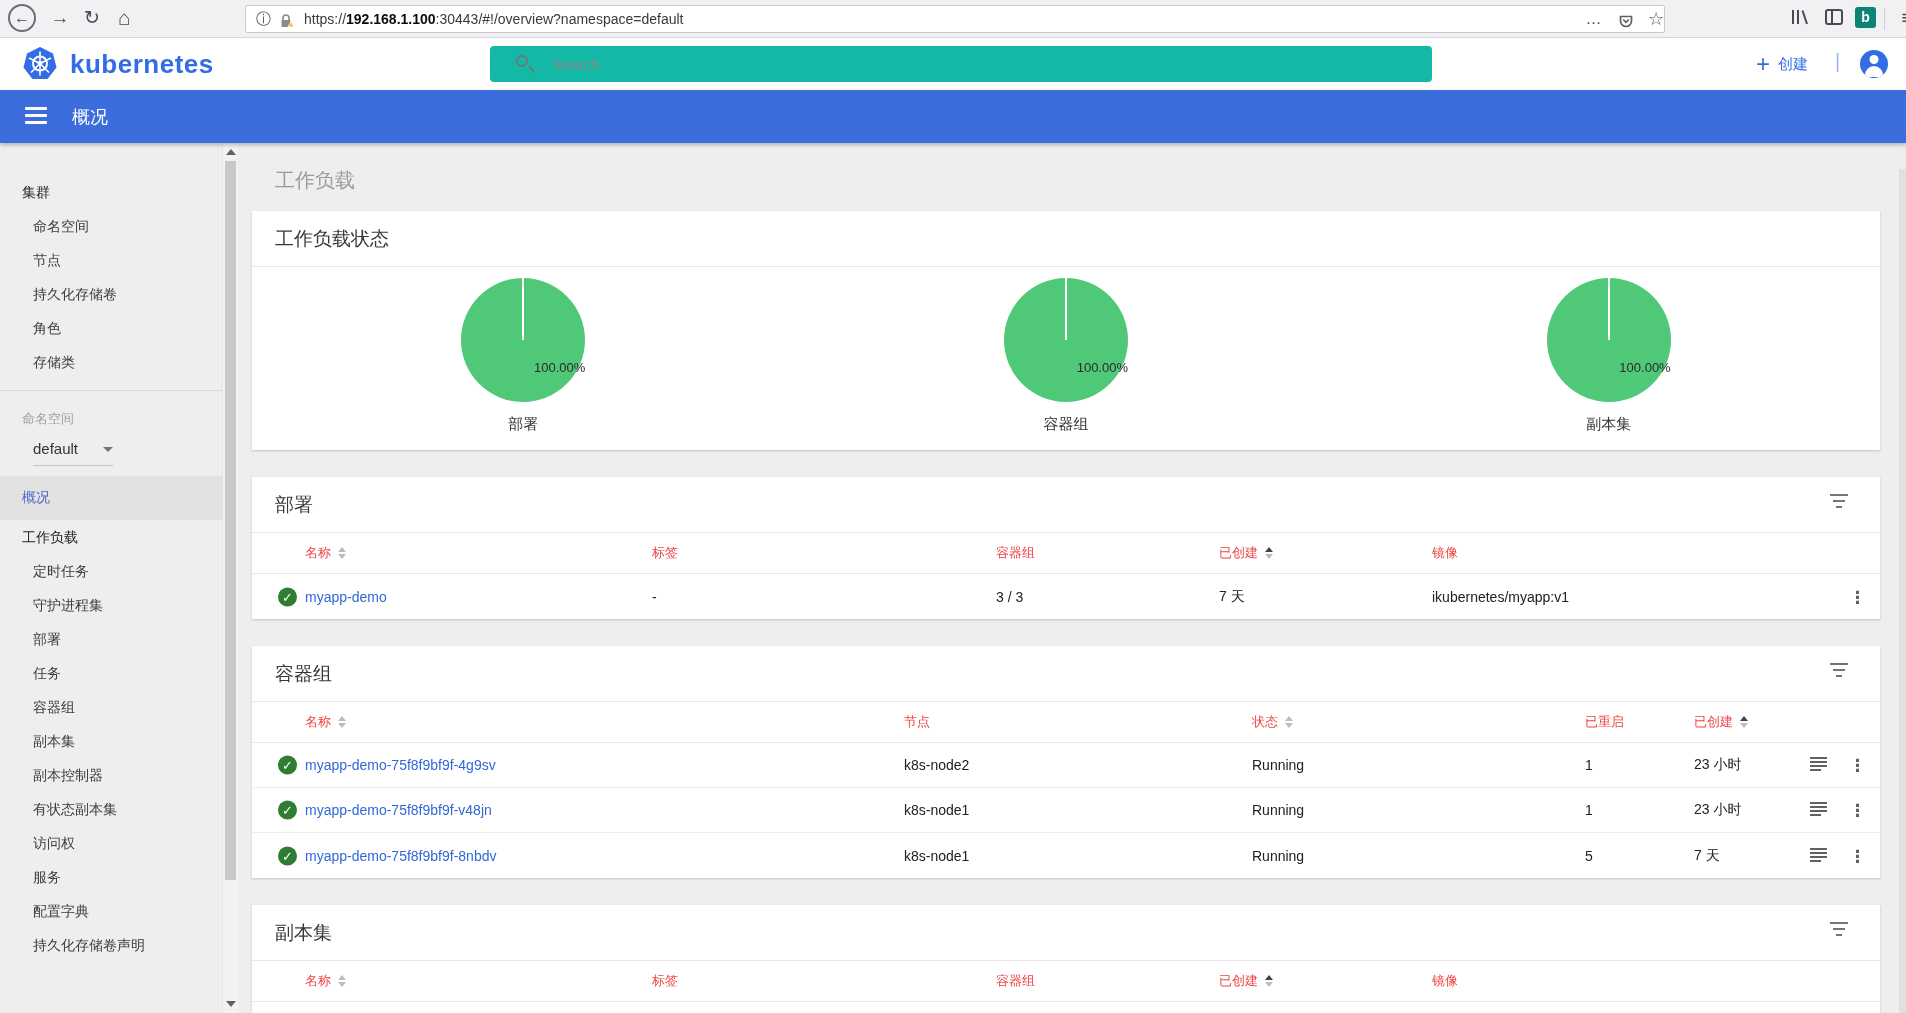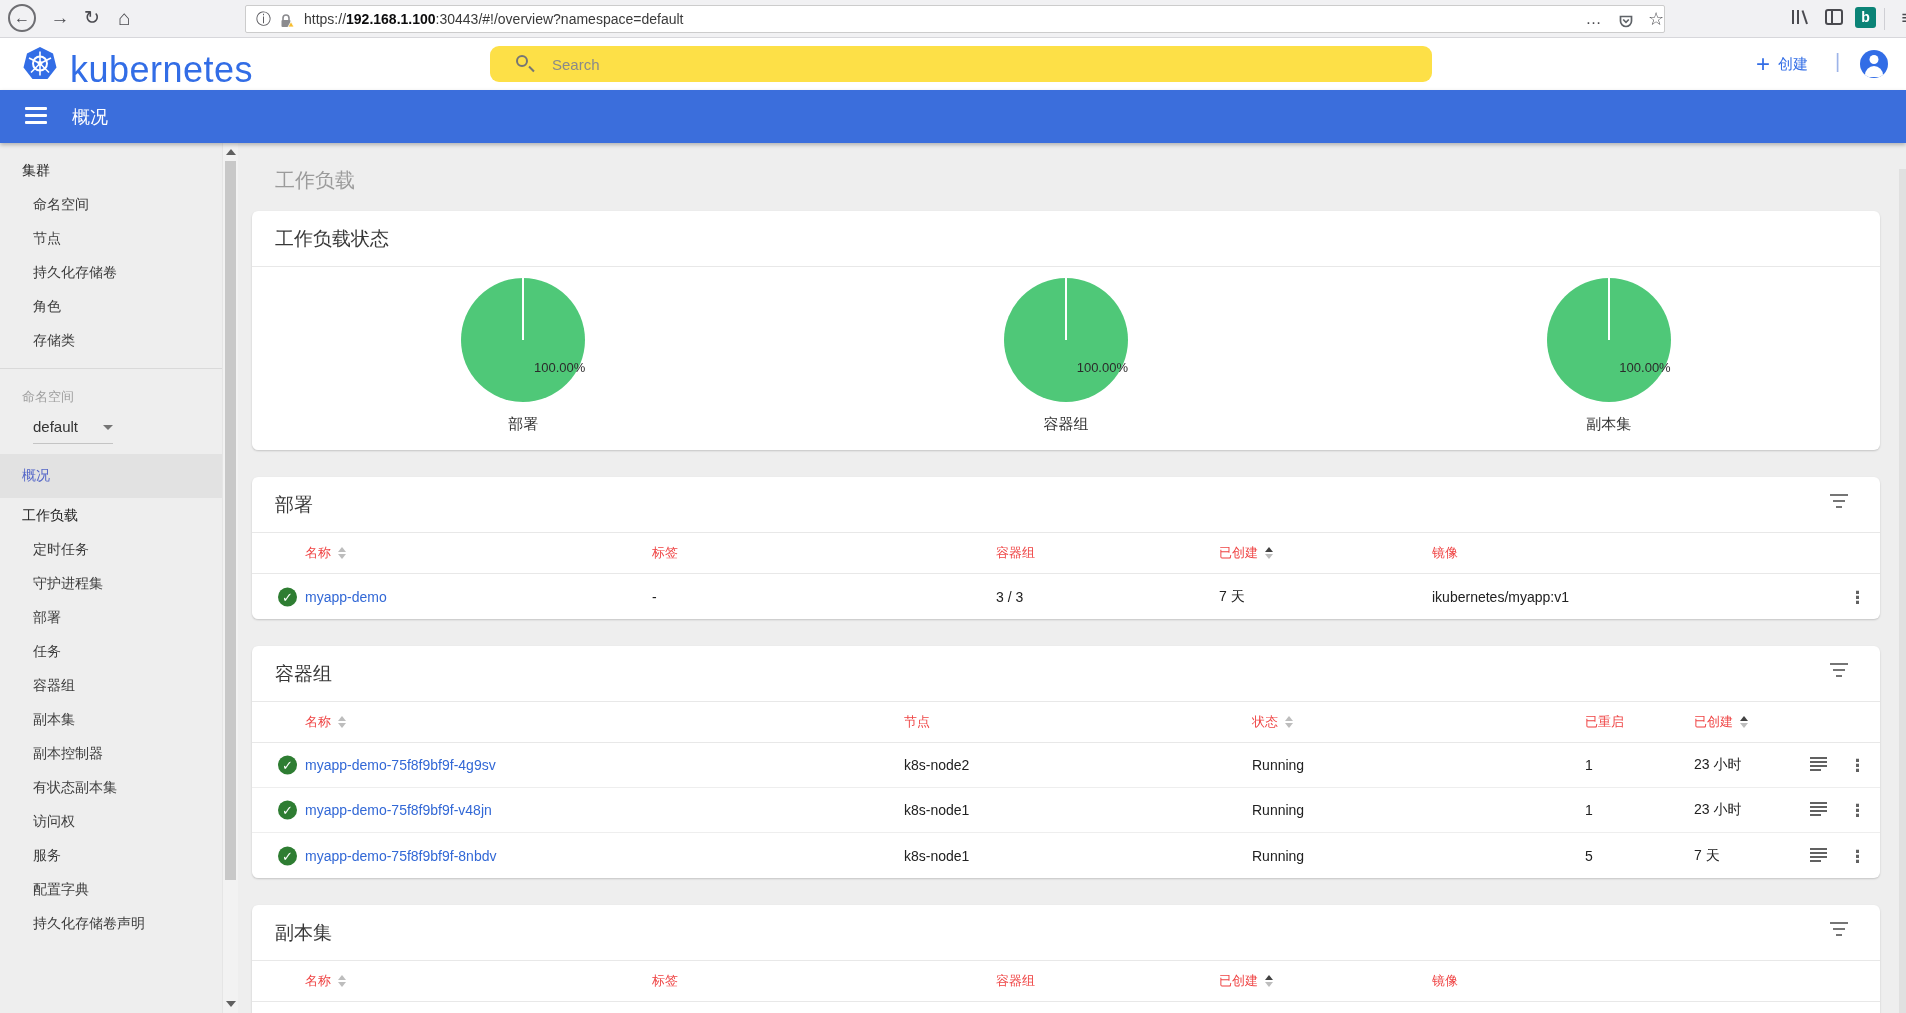--- a/index.html
+++ b/index.html
@@ -27,61 +27,61 @@
   .star{left:1398px;font-size:18px}
   .outbar{position:absolute;top:7px;cursor:pointer}
   .libicon{left:1789px}.sbicon{left:1824px}
   .bing{left:1855px;width:21px;height:21px;background:var(--bing);border-radius:3px;color:#fff;font-weight:bold;font-size:14px;text-align:center;line-height:21px}
   .chromediv{position:absolute;left:1884px;top:8px;width:1px;height:22px;background:#cfcfd4}
   .ffmenu{left:1893px;font-size:20px;color:#4a4a4f;top:4px}
 
   
   .appheader{position:absolute;top:38px;left:0;width:1906px;height:52px;background:#fff}
   .logo{position:absolute;left:22px;top:8px;width:36px;height:36px}
-  .logotext{position:absolute;left:70px;top:11px;font-size:36px;font-weight:normal;color:var(--accent);letter-spacing:.5px}
-  .searchbox{position:absolute;left:490px;top:8px;width:942px;height:36px;background:#fde047;border-radius:9px}
+  .logotext{position:absolute;left:70px;top:11px;font-size:26px;font-weight:bold;color:var(--accent);letter-spacing:.5px}
+  .searchbox{position:absolute;left:490px;top:8px;width:942px;height:36px;background:#14b8a6;border-radius:4px}
   .searchbox input{position:absolute;left:62px;top:0;width:860px;height:36px;border:0;background:transparent;outline:none;font-size:15px;color:#444;font-family:inherit}
   .searchbox input::placeholder{color:#8a8a8a}
   .mag{position:absolute;left:26px;top:9px;width:12px;height:12px;border:2px solid #757575;border-radius:50%}
   .mag::after{content:'';position:absolute;left:10px;top:11px;width:7px;height:2px;background:#757575;transform:rotate(45deg)}
   .createbtn{position:absolute;left:1756px;top:13px;color:var(--accent);cursor:pointer;font-size:15px;line-height:26px}
   .createbtn .plus{font-size:24px;font-weight:400;vertical-align:-3px;margin-right:8px}
   .hdrdiv{position:absolute;left:1835px;top:12px;color:#9db4e8;font-size:20px}
   .avatar{position:absolute;left:1860px;top:12px;width:28px;height:28px;border-radius:50%;background:var(--accent);overflow:hidden;cursor:pointer}
   .avatar::before{content:'';position:absolute;top:5px;left:50%;transform:translateX(-50%);width:9px;height:9px;border-radius:50%;background:#fff}
   .avatar::after{content:'';position:absolute;top:16px;left:50%;transform:translateX(-50%);width:18px;height:11px;border-radius:9px 9px 0 0;background:#fff}
 
   
   .bluebar{position:absolute;top:90px;left:0;width:1906px;height:53px;background:var(--toolbar);box-shadow:0 2px 4px rgba(0,0,0,.25);z-index:5}
   .hamb{position:absolute;left:25px;top:17px;width:22px;cursor:pointer}
   .hamb i{display:block;height:3px;background:#fff;margin-bottom:4px;border-radius:1px}
   .bluetitle{position:absolute;left:72px;top:15px;color:#fff;font-size:18px}
 
   
   .main{position:absolute;top:143px;left:0;width:1906px;height:870px;display:flex}
-  .nav{width:222px;background:#eee;padding-top:10px;font-size:14px;position:relative;overflow:hidden}
+  .nav{width:222px;background:#eee;padding-top:32px;font-size:14px;position:relative;overflow:hidden}
   .nav-header{padding:9px 0 8px 22px;color:#1f1f1f}
   .nav-item{padding:8px 0 8px 33px;color:#3c3c3c;cursor:pointer}
   .nav-divider{border:0;border-top:1px solid #d9d9d9;margin:10px 0}
   .nav-label{padding:9px 0 4px 22px;color:#9e9e9e;font-size:13px}
   .nav-select{margin:8px 0 0 33px;width:80px;border-bottom:1px solid #c4c4c4;padding-bottom:8px;color:#333;font-size:15px;cursor:pointer;position:relative}
   .nav-select .caret{position:absolute;right:0;top:7px;width:0;height:0;border-left:5px solid transparent;border-right:5px solid transparent;border-top:5px solid #757575}
   .nav-item.selected{background:#e2e2e2;color:var(--selnav);padding:13px 0 13px 22px;margin-top:10px}
 
   .navscroll{width:16px;background:#f2f2f2;position:relative;border-left:1px solid #e5e5e5}
   .navscroll .arr{position:absolute;left:3px;width:0;height:0;border-left:5px solid transparent;border-right:5px solid transparent;cursor:pointer}
   .arr.up{top:6px;border-bottom:6px solid #606060}
   .arr.down{bottom:6px;border-top:6px solid #606060}
   .thumb{position:absolute;left:2px;top:18px;width:11px;height:719px;background:#c8c8c8;cursor:pointer}
 
   .content{flex:1;background:#eee;padding:0 26px 0 14px;position:relative;overflow:hidden}
   .rightscroll{position:absolute;right:0;top:26px;width:7px;height:844px;background:#e0e0e0}
   .page-title{margin:24px 0 17px 23px;font-size:20px;color:#9b9b9b}
 
-  .card{background:#fff;border-radius:6px;box-shadow:0 1px 2px rgba(0,0,0,.18);margin-bottom:27px;position:relative}
+  .card{background:#fff;border-radius:0;box-shadow:0 1px 2px rgba(0,0,0,.18);margin-bottom:27px;position:relative}
   .card-title{font-size:19px;color:#383838;padding:15px 0 14px 23px;border-bottom:1px solid #e8e8e8;position:relative}
   .filter-icon{position:absolute;right:32px;top:17px;width:18px;cursor:pointer}
   .filter-icon i{display:block;height:2px;background:#757575;margin-bottom:4px}
   .filter-icon i:nth-child(1){width:18px}.filter-icon i:nth-child(2){width:12px;margin-left:3px}.filter-icon i:nth-child(3){width:6px;margin-left:6px}
 
   
   .pies-row{display:flex;padding:11px 0 16px}
   .pie-col{flex:1;display:flex;flex-direction:column;align-items:center}
   .pie{width:124px;height:124px;border-radius:50%;background:var(--pie);position:relative}
   .pie::before{content:'';position:absolute;left:50%;top:0;width:2px;height:62px;background:#fff;transform:translateX(-50%)}

